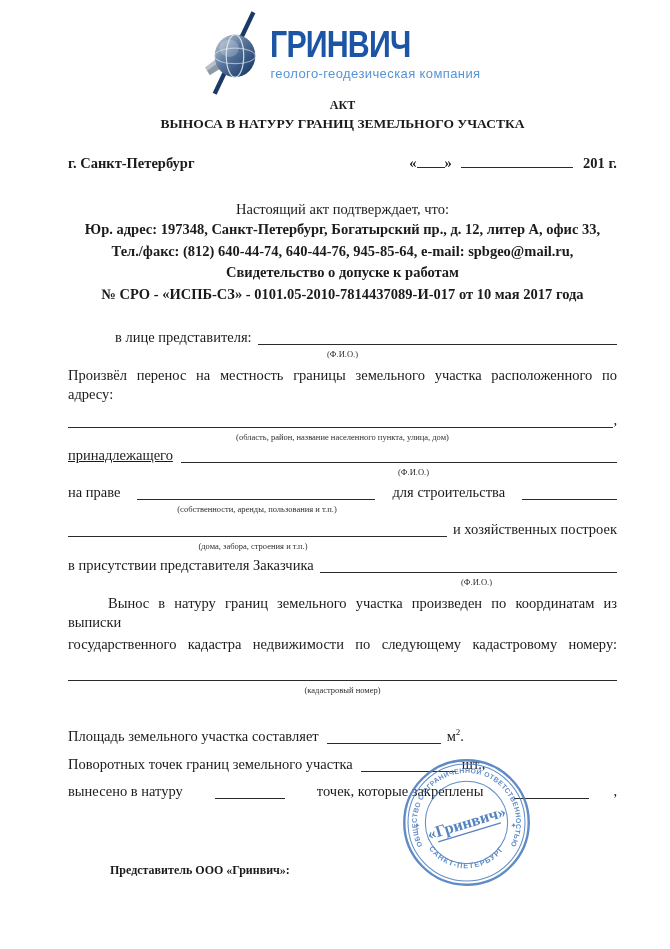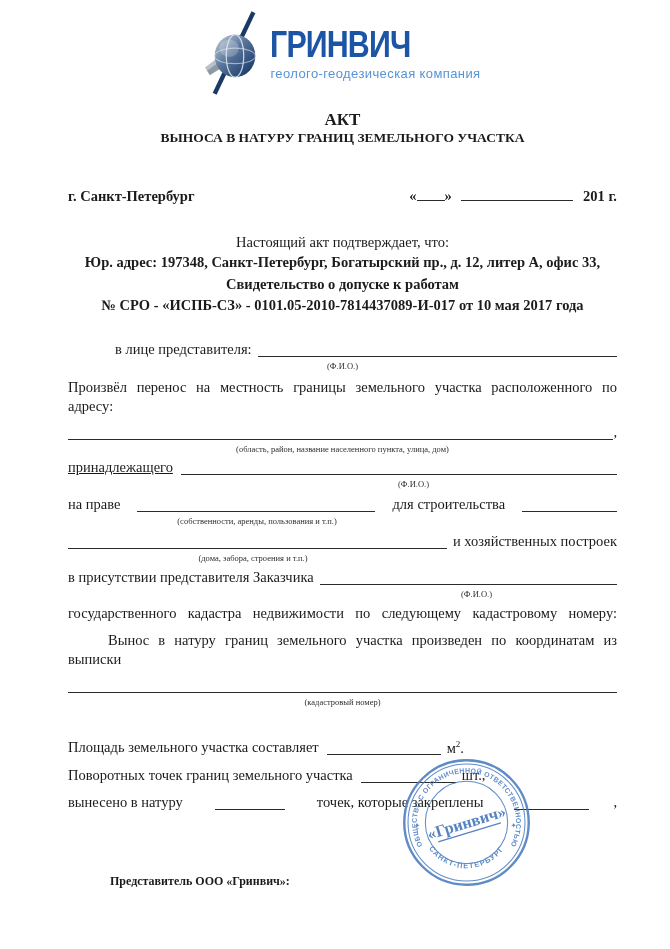--- a/index.html
+++ b/index.html
@@ -16,24 +16,24 @@
     font-family:"Liberation Sans", sans-serif; font-weight:bold; font-size:37px;
     color:#1c55a5; line-height:1; display:inline-block; transform:scaleX(0.82); transform-origin:left center;
     letter-spacing:-1px;
   }
   .logo-tag {
     font-family:"Liberation Sans", sans-serif; font-size:13px; color:#5593d8;
     letter-spacing:0.4px; margin-top:3px;
   }
 
   
-  .doc-title { text-align:center; font-weight:bold; font-size:17px; margin-top:14px; line-height:19px; }
+  .doc-title { text-align:center; font-weight:bold; font-size:12px; line-height:19px; }
   .doc-sub   { text-align:center; font-weight:bold; font-size:13.5px; line-height:17px; }
 
-  .meta-row { display:flex; justify-content:space-between; align-items:flex-end; margin-top:40px; font-weight:bold; font-size:14.5px; }
+  .meta-row { display:flex; justify-content:space-between; align-items:flex-end; margin-top:21px; font-weight:bold; font-size:14.5px; }
   .date-grp span { vertical-align:baseline; }
 
   .confirm { text-align:center; font-size:14.5px; margin-top:29px; }
   .company { text-align:center; font-weight:bold; font-size:14.5px; line-height:21.5px; margin-top:1px; }
 
   
   .bl { display:inline-block; border-bottom:1px solid #2b2b2b; height:14px; }
   .row { display:flex; align-items:flex-end; font-size:14.5px; line-height:19px; }
   .row .lbl { white-space:nowrap; }
   .row .bl { flex:0 0 auto; margin-bottom:2px; }
@@ -92,20 +92,21 @@
       <span class="date-grp">
         <span>«</span><span class="bl" style="width:28px"></span><span>»</span>
         <span class="bl gap6" style="width:112px"></span>
         <span class="gap6">201  г.</span>
       </span>
     </div>
 
     <div class="confirm">Настоящий акт подтверждает, что:</div>
     <div class="company">
       <div>Юр. адрес: 197348, Санкт-Петербург, Богатырский пр., д. 12, литер А, офис 33,</div>
+      <div>Тел./факс: (812) 640-44-74, 640-44-76, 945-85-64, e-mail: spbgeo@mail.ru,</div>
       <div>Свидетельство о допуске к работам</div>
       <div>№ СРО - «ИСПБ-СЗ» - 0101.05-2010-7814437089-И-017 от 10 мая 2017  года</div>
     </div>
 
     <div class="row" style="margin-top:23px; padding-left:47px;">
       <span class="lbl">в лице представителя:</span>
       <span class="bl grow gap6"></span>
     </div>
     <div class="hint center">(Ф.И.О.)</div>
 
@@ -136,22 +137,22 @@
       <span class="lbl gap6">и хозяйственных построек</span>
     </div>
     <div class="hint hint-build">(дома, забора, строения и т.п.)</div>
 
     <div class="row" style="margin-top:3px;">
       <span class="lbl">в присутствии представителя Заказчика</span>
       <span class="bl grow gap6"></span>
     </div>
     <div class="hint hint-fio3">(Ф.И.О.)</div>
 
+    <div class="just" style="margin-top:5px; text-indent:40px;">Вынос в натуру границ земельного участка произведен по координатам из выписки</div>
     <div class="just" style="line-height:25px;">государственного кадастра недвижимости по следующему кадастровому номеру:</div>
-    <div class="just" style="margin-top:5px; text-indent:40px;">Вынос в натуру границ земельного участка произведен по координатам из выписки</div>
     <div class="row" style="margin-top:9px;">
       <span class="bl grow"></span>
     </div>
     <div class="hint center">(кадастровый номер)</div>
 
     <div class="row" style="margin-top:26px;">
       <span class="lbl">Площадь земельного участка составляет</span>
       <span class="bl gap8" style="width:114px"></span>
       <span class="lbl gap6"><span>м</span><sup>2</sup><span>.</span></span>
     </div>

